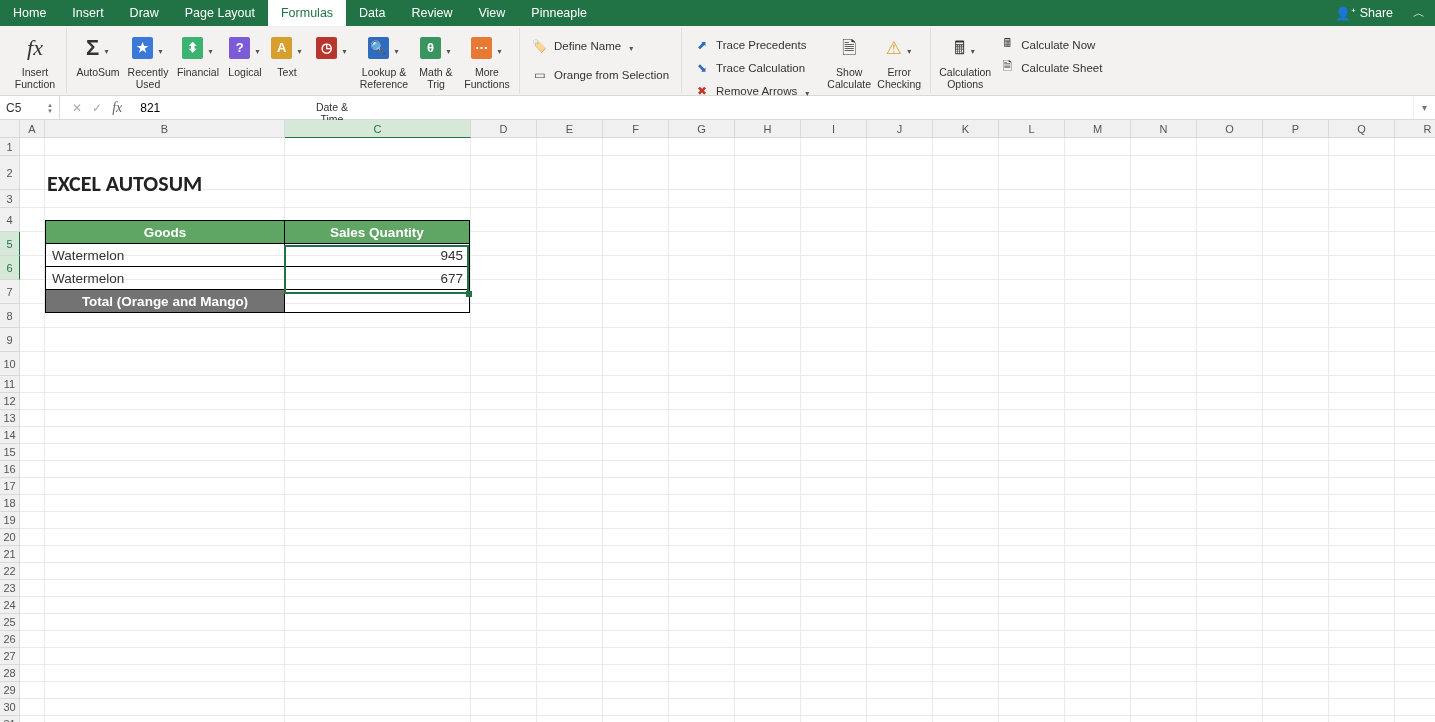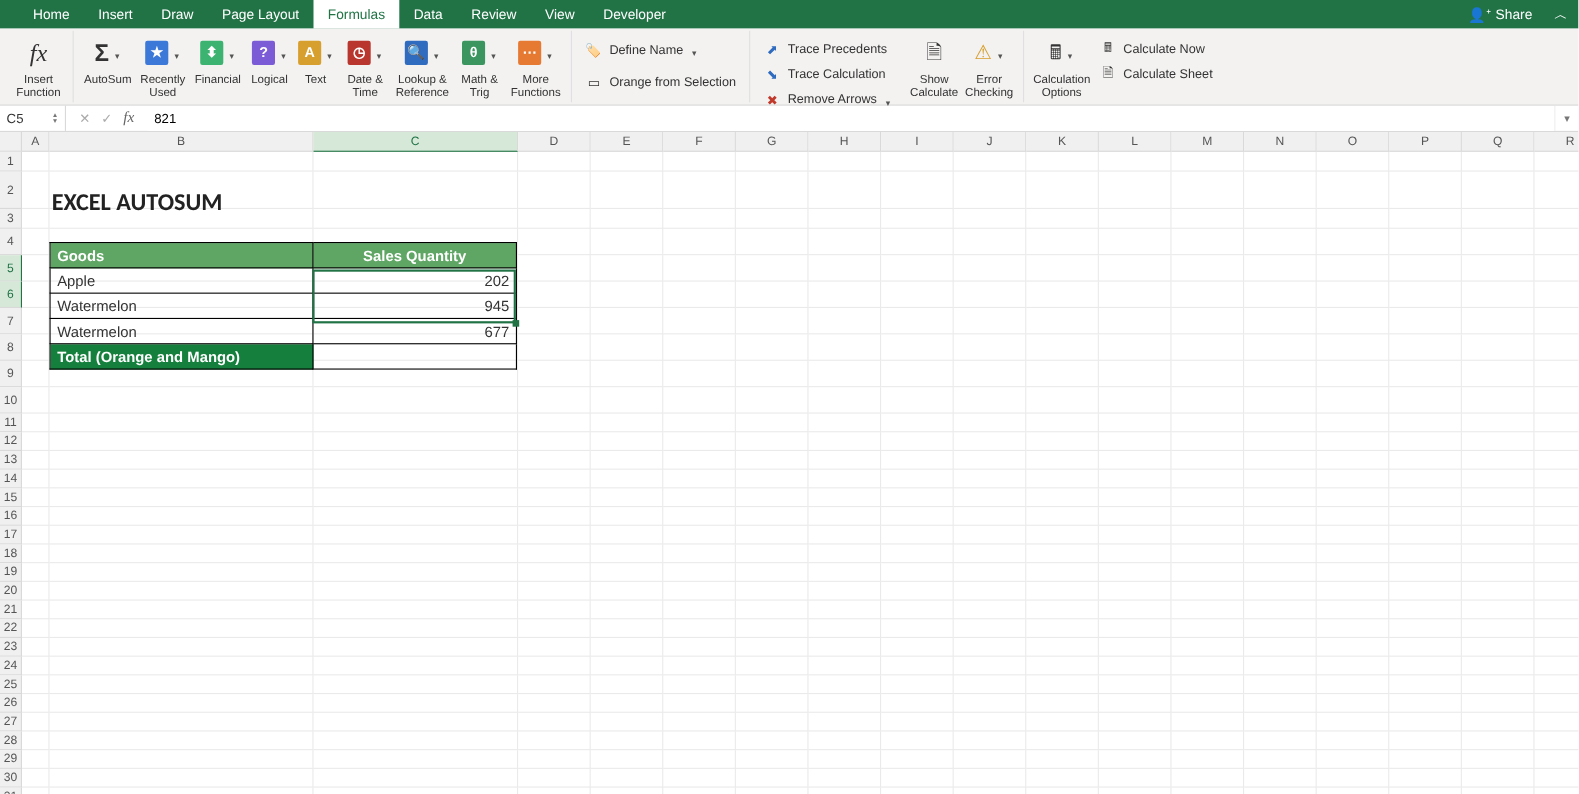--- a/index.html
+++ b/index.html
@@ -16,21 +16,20 @@
 
   
   .tabbar {
     display: flex;
     align-items: center;
     background: #217346;
     height: 26px;
     color: #fff;
     font-size: 12.5px;
     position: relative;
-    padding-left: 17px;
   }
   .tabbar .tab {
     padding: 0 13px;
     height: 26px;
     line-height: 26px;
     cursor: pointer;
   }
   .tabbar .tab.active {
     background: #fff;
     color: #217346;
@@ -231,26 +230,26 @@
     top: 220px;
     border-collapse: collapse;
     font-size: 13.5px;
   }
   .dtable td {
     border: 1px solid #000;
     padding: 2px 6px;
     height: 23px;
   }
   .table-header-cell {
-    background:#5fa564; color:#fff; font-weight:bold; 
+    background:#5fa564; color:#fff; font-weight:bold; text-align:center;
   }
   .col-goods { width: 239px; }
   .col-qty { width: 185px; text-align:right; }
   .total-label {
-    background:#15803d; color:#fff; font-weight:bold; text-align:left;
+    background:#737373; color:#fff; font-weight:bold; text-align:center;
   }
 
   .selected { background:#cfcfcf; }
 
   .title-cell {
     position:absolute;
     left:47px; top:170px;
     font-size:22px; font-weight:700; color:#222;
     font-family: Calibri, Arial, sans-serif;
   }
@@ -273,21 +272,21 @@
 
 <div class="tabbar">
   <div class="tab">Home</div>
   <div class="tab">Insert</div>
   <div class="tab">Draw</div>
   <div class="tab">Page Layout</div>
   <div class="tab active">Formulas</div>
   <div class="tab">Data</div>
   <div class="tab">Review</div>
   <div class="tab">View</div>
-  <div class="tab">Developer</div>
+  <div class="tab">Pinneaple</div>
   <div class="tabbar-spacer"></div>
   <div class="share">
     <span style="font-size:13px;">👤⁺</span>
     <span>Share</span>
   </div>
   <div class="chev">
     <span>︿</span>
   </div>
 </div>
 
@@ -338,21 +337,21 @@
           <span class="tile-icon tile-gold">A</span>
           <span class="dropcaret">▾</span>
         </div>
       <div class="label">Text</div>
     </div>
     <div class="bigbtn">
       <div class="icon withdrop">
           <span class="tile-icon tile-darkred">◷</span>
           <span class="dropcaret">▾</span>
         </div>
-      <div class="label" style="white-space:pre-line;">Date &amp;
+      <div class="label" style="white-space:pre-line;margin-top:35px;">Date &amp;
 Time</div>
     </div>
     <div class="bigbtn" style="width:54px;">
       <div class="icon withdrop">
           <span class="tile-icon tile-bluestrong">🔍</span>
           <span class="dropcaret">▾</span>
         </div>
       <div class="label" style="white-space:pre-line;">Lookup &amp;
 Reference</div>
     </div>
@@ -1074,24 +1073,20 @@
 
 <div class="title-cell">EXCEL AUTOSUM</div>
 
 <table class="dtable">
   <tbody>
       <tr>
     <td class="table-header-cell col-goods">Goods</td>
     <td class="table-header-cell col-qty" style="text-align:center;">Sales Quantity</td>
   </tr>
   <tr>
-    <td class="col-goods">Apple</td>
-    <td class="col-qty">202</td>
-  </tr>
-  <tr>
     <td class="col-goods">Watermelon</td>
     <td class="col-qty">945</td>
   </tr>
   <tr>
     <td class="col-goods">Watermelon</td>
     <td class="col-qty">677</td>
   </tr>
   <tr>
     <td class="total-label col-goods">Total (Orange and Mango)</td>
     <td class="col-qty"></td>

